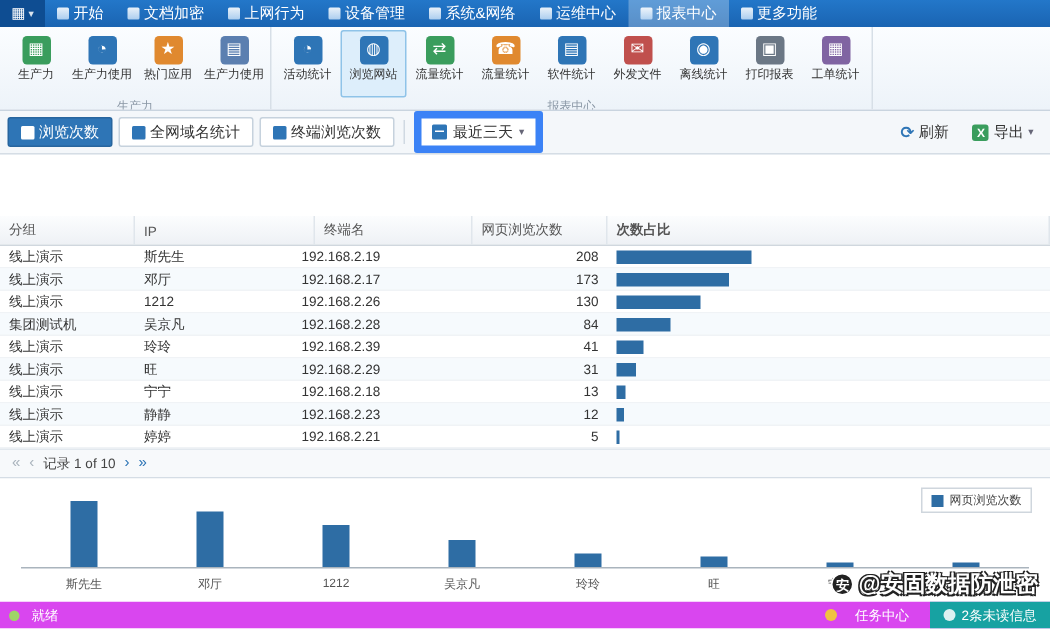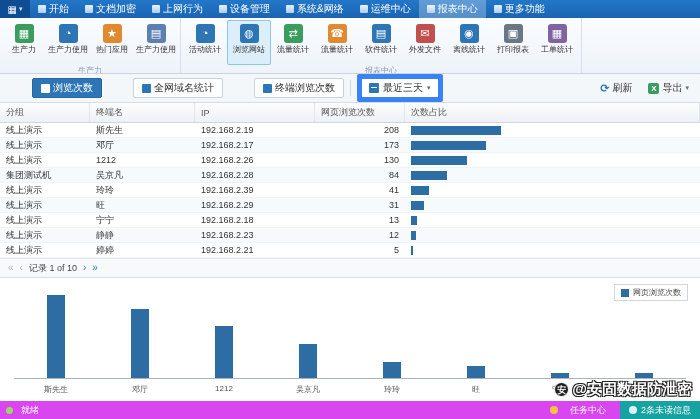--- a/index.html
+++ b/index.html
@@ -21,40 +21,40 @@
   .rgroup { display:flex; flex-direction:column; border-right:1px solid #d7dfe7; padding:0 2px; }
   .ritems { flex:1; display:flex; align-items:flex-start; padding-top:2px; }
   .ritem { width:44px; display:flex; flex-direction:column; align-items:center; gap:2px; padding:3px 1px 1px; border:1px solid transparent; border-radius:2px; font-size:8px; color:#333; text-align:center; cursor:pointer; }
   .ritem.selected { background:#ddeefb; border-color:#8fc3e8; }
   .ricon { width:19px; height:19px; border-radius:3px; color:#fff; font-size:11px; line-height:19px; text-align:center; flex:0 0 19px; }
   .rl { line-height:9px; height:18px; overflow:hidden; }
   .rgroup-label { height:12px; line-height:12px; font-size:8px; color:#8a97a5; text-align:center; }
 
   
   .toolbar { flex:0 0 26px; background:#f4f7fa; border-bottom:1px solid #d5dde5; display:flex; align-items:center; padding:0 5px; gap:4px; font-size:10px; }
-  .vtab { display:flex; align-items:center; gap:3px; padding:2px 8px; border:1px solid #c6d2dd; background:#fff; color:#333; border-radius:2px; cursor:pointer; white-space:nowrap;margin-left:27px; }
+  .vtab { display:flex; align-items:center; gap:3px; padding:2px 8px; border:1px solid #c6d2dd; background:#fff; color:#333; border-radius:2px; cursor:pointer; white-space:nowrap; }
   .vtab .ticon { width:9px; height:9px; border-radius:1px; background:#2e75b6; }
   .vtab.active { background:#2e75b6; color:#fff; border-color:#27659e; }
   .vtab.active .ticon { background:#fff; }
   .tsep { width:1px; height:16px; background:#d0d9e2; margin:0 2px; }
   .range { display:flex; align-items:center; gap:4px; padding:2px 7px; border:5px solid #3b82f6; background:#fff; border-radius:2px; cursor:pointer; color:#333; }
   .cal { width:10px; height:10px; background:#2e75b6; border-radius:1px; position:relative; }
   .cal:after { content:""; position:absolute; left:2px; right:2px; top:4px; height:1px; background:#fff; }
   .chev-d { font-size:7px; color:#667; }
   .spacer { flex:1; }
   .tool-btn { display:flex; align-items:center; gap:3px; padding:2px 6px; color:#333; cursor:pointer; border-radius:2px; }
   .refresh-g { color:#2e75b6; font-size:11px; font-weight:bold; }
   .export-g { width:11px; height:11px; background:#3a9d5d; color:#fff; font-size:8px; line-height:11px; text-align:center; border-radius:2px; font-weight:bold; }
 
   
   .grid { flex:0 0 175px; display:flex; flex-direction:column; font-size:9px; }
-  .thead { display:flex; height:20px; background:linear-gradient(#fcfdfe,#eef1f5); border-bottom:1px solid #d0d7de; color:#555; align-items:flex-end; flex:0 0 20px; }
+  .thead { display:flex; height:20px; background:linear-gradient(#fcfdfe,#eef1f5); border-bottom:1px solid #d0d7de; color:#555; align-items:flex-end; flex:0 0 20px;margin-top:41px; }
   .th { padding:0 6px; border-right:1px solid #e0e6ec; height:100%; display:flex; align-items:center; }
   .c0 { flex:0 0 90px; } .c1 { flex:0 0 105px; } .c2 { flex:0 0 120px; }
-  .c3 { flex:0 0 90px; justify-content:flex-start; } .c4 { flex:1; }
+  .c3 { flex:0 0 90px; justify-content:flex-start; } .c4 { flex:1;font-weight:bold; }
   .tbody { flex:1; }
   .trow { display:flex; height:15px; align-items:center; color:#333; border-bottom:1px solid #f0f3f6; cursor:pointer; }
   .trow:nth-child(even) { background:#f6fafd; }
   .td { padding:0 6px; overflow:hidden; white-space:nowrap; height:100%; display:flex; align-items:center; }
   .td.c3 { justify-content:flex-end; }
   .pbar { height:9px; background:#2e6da4; flex:0 0 auto; }
 
   
   .pager { flex:0 0 20px; display:flex; align-items:center; gap:6px; padding:0 8px; color:#444; background:#f7f9fb; border-top:1px solid #e2e8ee; border-bottom:1px solid #d5dde5; }
   .parrow { color:#2e75b6; cursor:pointer; font-size:10px; line-height:1; }
@@ -223,22 +223,22 @@
     <div class="tool-btn">
       <span class="export-g">X</span>
       <span>导出</span>
       <span class="chev-d">▾</span>
     </div>
   </div>
 
   <div class="grid">
     <div class="thead" id="thead">
         <div class="th c0">分组</div>
+        <div class="th c2">IP</div>
         <div class="th c1">终端名</div>
-        <div class="th c2">IP</div>
         <div class="th c3">网页浏览次数</div>
         <div class="th c4">次数占比</div>
       </div>
     <div class="tbody" id="tbody">
         <div class="trow">
           <div class="td c0">线上演示</div>
           <div class="td c1">斯先生</div>
           <div class="td c2">192.168.2.19</div>
           <div class="td c3">208</div>
           <div class="td c4">

